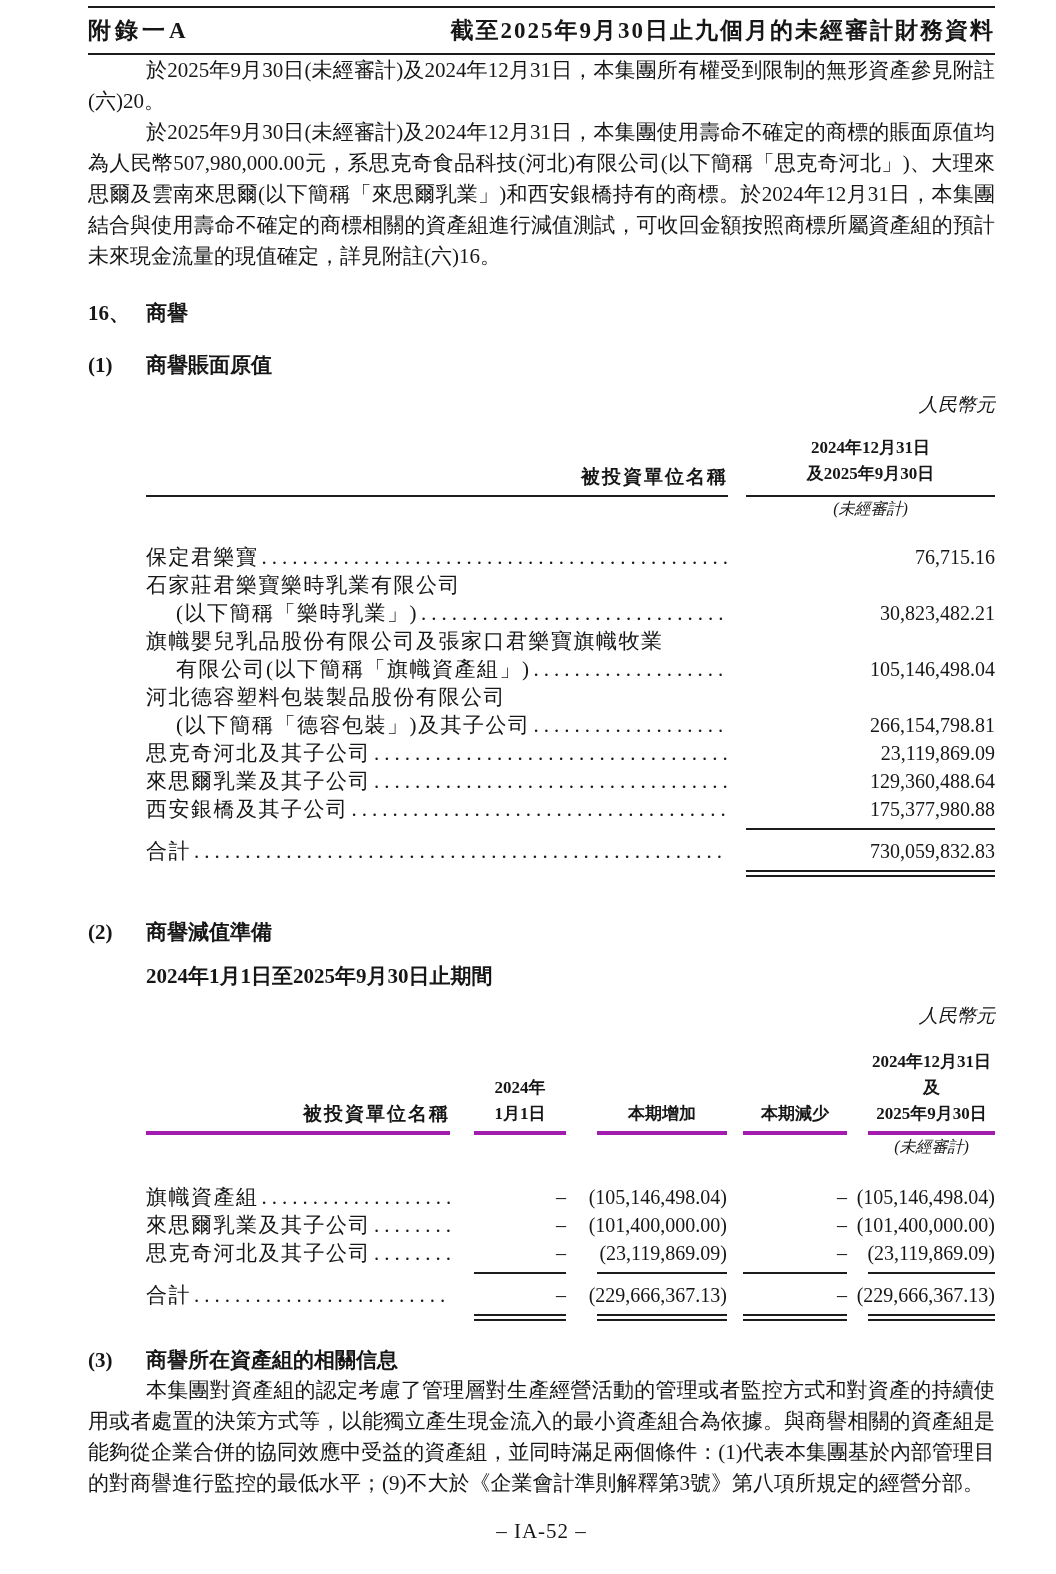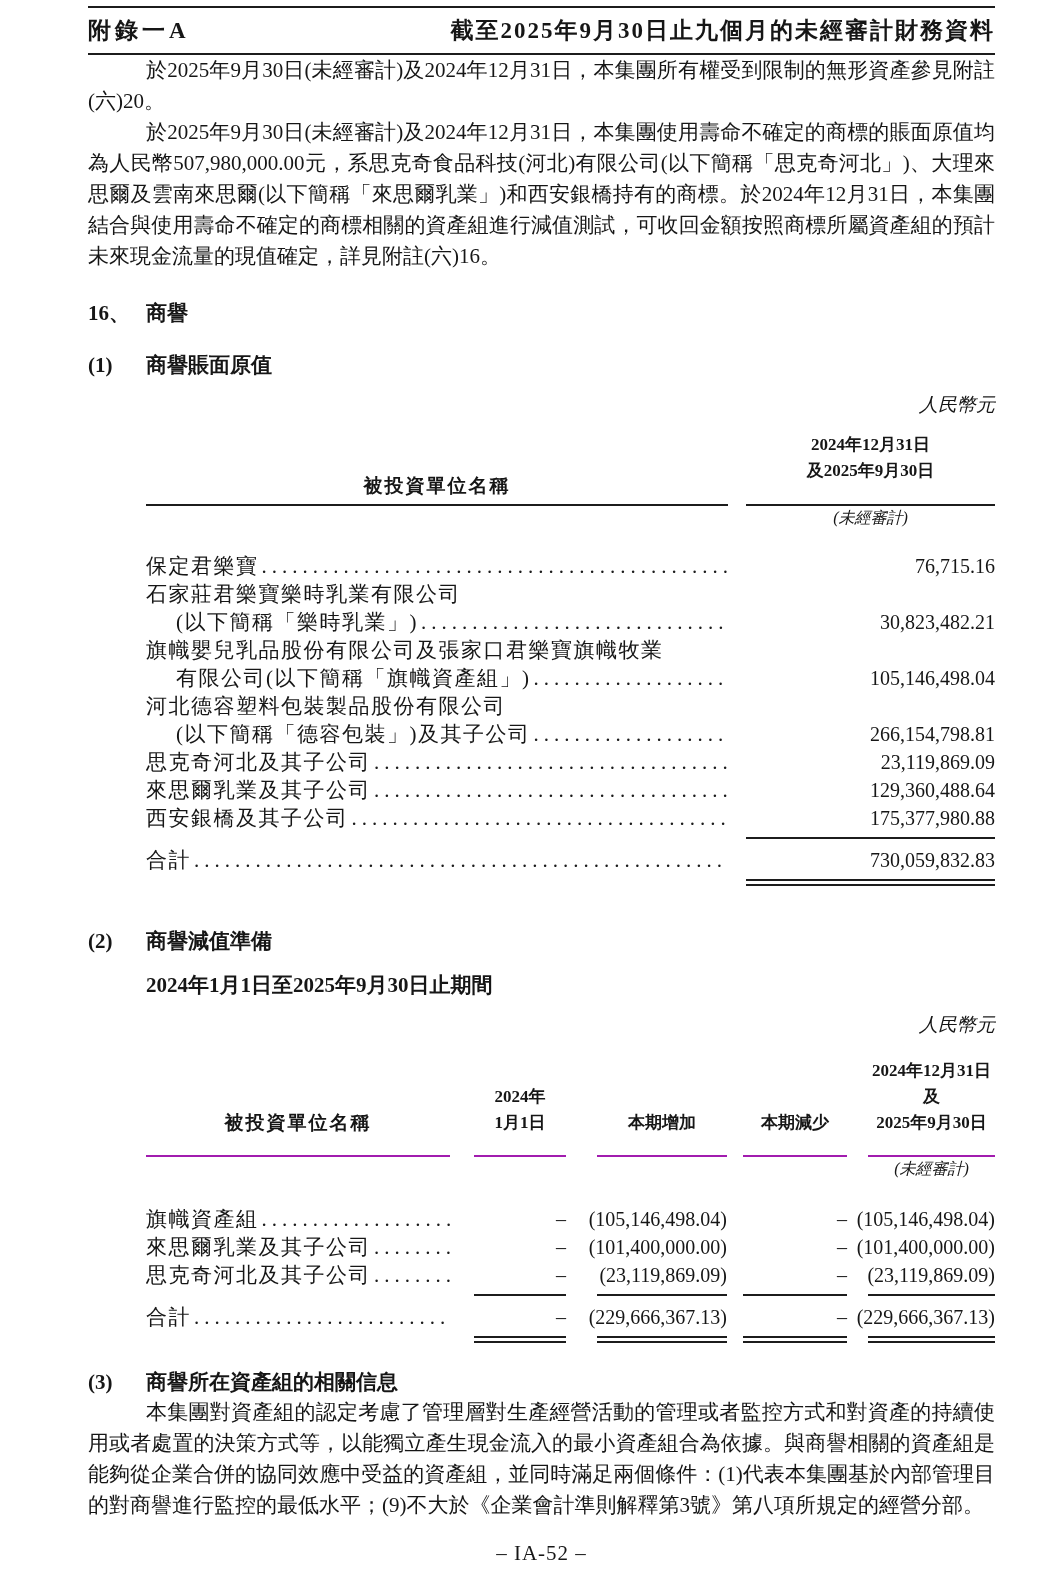--- a/index.html
+++ b/index.html
@@ -39,46 +39,46 @@
   .sub3  { margin-top:24px; }
   .period-line { margin:16px 0 0 58px; font-weight:bold; line-height:26px; }
 
   .currency { text-align:right; font-style:italic; font-size:19px; line-height:26px; }
   .cur1 { margin-top:12px; }
   .cur2 { margin-top:14px; }
 
   
   .fintable { margin-left:58px; width:849px; }
   .colhead { font-weight:bold; font-size:17px; line-height:26px; text-align:center; }
-  .namehead { font-weight:bold; font-size:19px; letter-spacing:2px; text-align:center;margin-top:32px; }
+  .namehead { font-weight:bold; font-size:19px; letter-spacing:2px; text-align:right;margin-top:32px; }
   .unaudited { font-style:italic; font-size:16px; line-height:24px; text-align:center; }
   .dots { flex:1 1 auto; overflow:hidden; white-space:nowrap; letter-spacing:5px; padding-left:3px; color:#1c1c1c; }
   .dots::after { content:"........................................................................................................................"; }
   .num { font-size:20px; white-space:nowrap; }
   .rule  { border-top:2px solid #1c1c1c; }
   .dbl   { height:3px; border-top:2px solid #1c1c1c; border-bottom:2px solid #1c1c1c; }
 
   
   .t1-header { margin-top:14px; display:flex; align-items:flex-end; }
   .t1-name-head { width:582px; border-bottom:2px solid #1c1c1c; padding-bottom:5px; }
-  .t1-val-head  { width:249px; margin-left:18px; border-bottom:2px solid #1c1c1c; padding-bottom:20px; }
+  .t1-val-head  { width:249px; margin-left:18px; border-bottom:2px solid #1c1c1c; padding-bottom:8px; }
   .t1-subhead   { margin-left:600px; width:249px; }
   .t1-rows { margin-top:22px; }
   .t1-line { display:flex; line-height:28px; }
   .t1-name { width:582px; flex:none; display:flex; align-items:flex-end; overflow:hidden; letter-spacing:1.5px; }
   .t1-name.cont { padding-left:30px; width:552px; }
   .t1-name .nm { white-space:nowrap; }
   .t1-val { width:267px; flex:none; text-align:right; }
   .t1-rule { margin:5px 0 0 600px; width:249px; }
   .t1-total { margin-top:7px; }
   .t1-dbl  { margin:5px 0 0 600px; width:249px; }
 
   
   .t2-header { margin-top:20px; display:flex; align-items:flex-end; }
-  .t2h { border-bottom:2px solid #a21caf; padding-bottom:19px; }
+  .t2h { border-bottom:4px solid #a21caf; padding-bottom:4px; }
   .t2h-name { width:304px; }
   .t2h-c1 { width:92px;  margin-left:24px; }
   .t2h-c2 { width:130px; margin-left:31px; }
   .t2h-c3 { width:104px; margin-left:16px;margin-top:7px; }
   .t2h-c4 { width:127px; margin-left:21px; }
   .t2-subhead { margin-left:722px; width:127px; }
   .t2-rows { margin-top:24px; }
   .t2-line { display:flex; line-height:28px; align-items:baseline; }
   .t2-name { width:304px; flex:none; display:flex; align-items:baseline; overflow:hidden; letter-spacing:1.5px; }
   .t2-name .nm { white-space:nowrap; }

